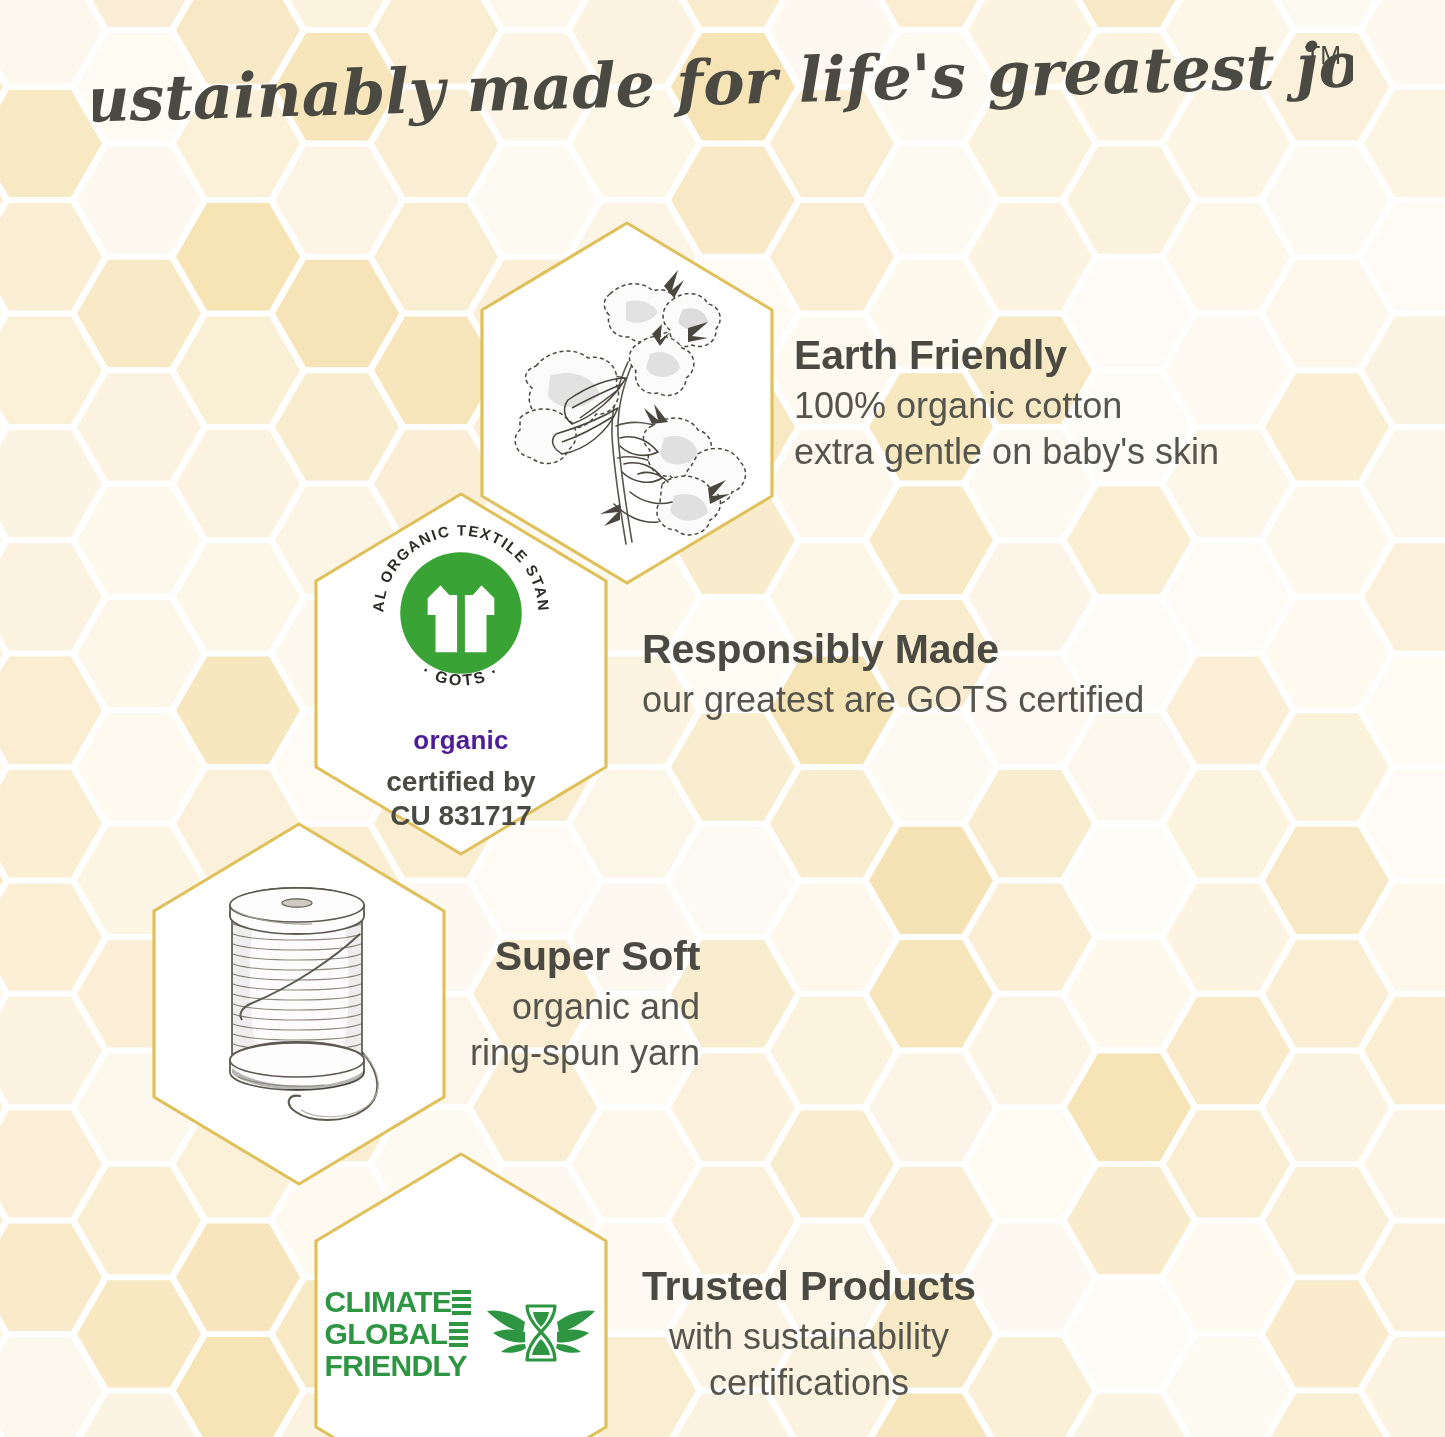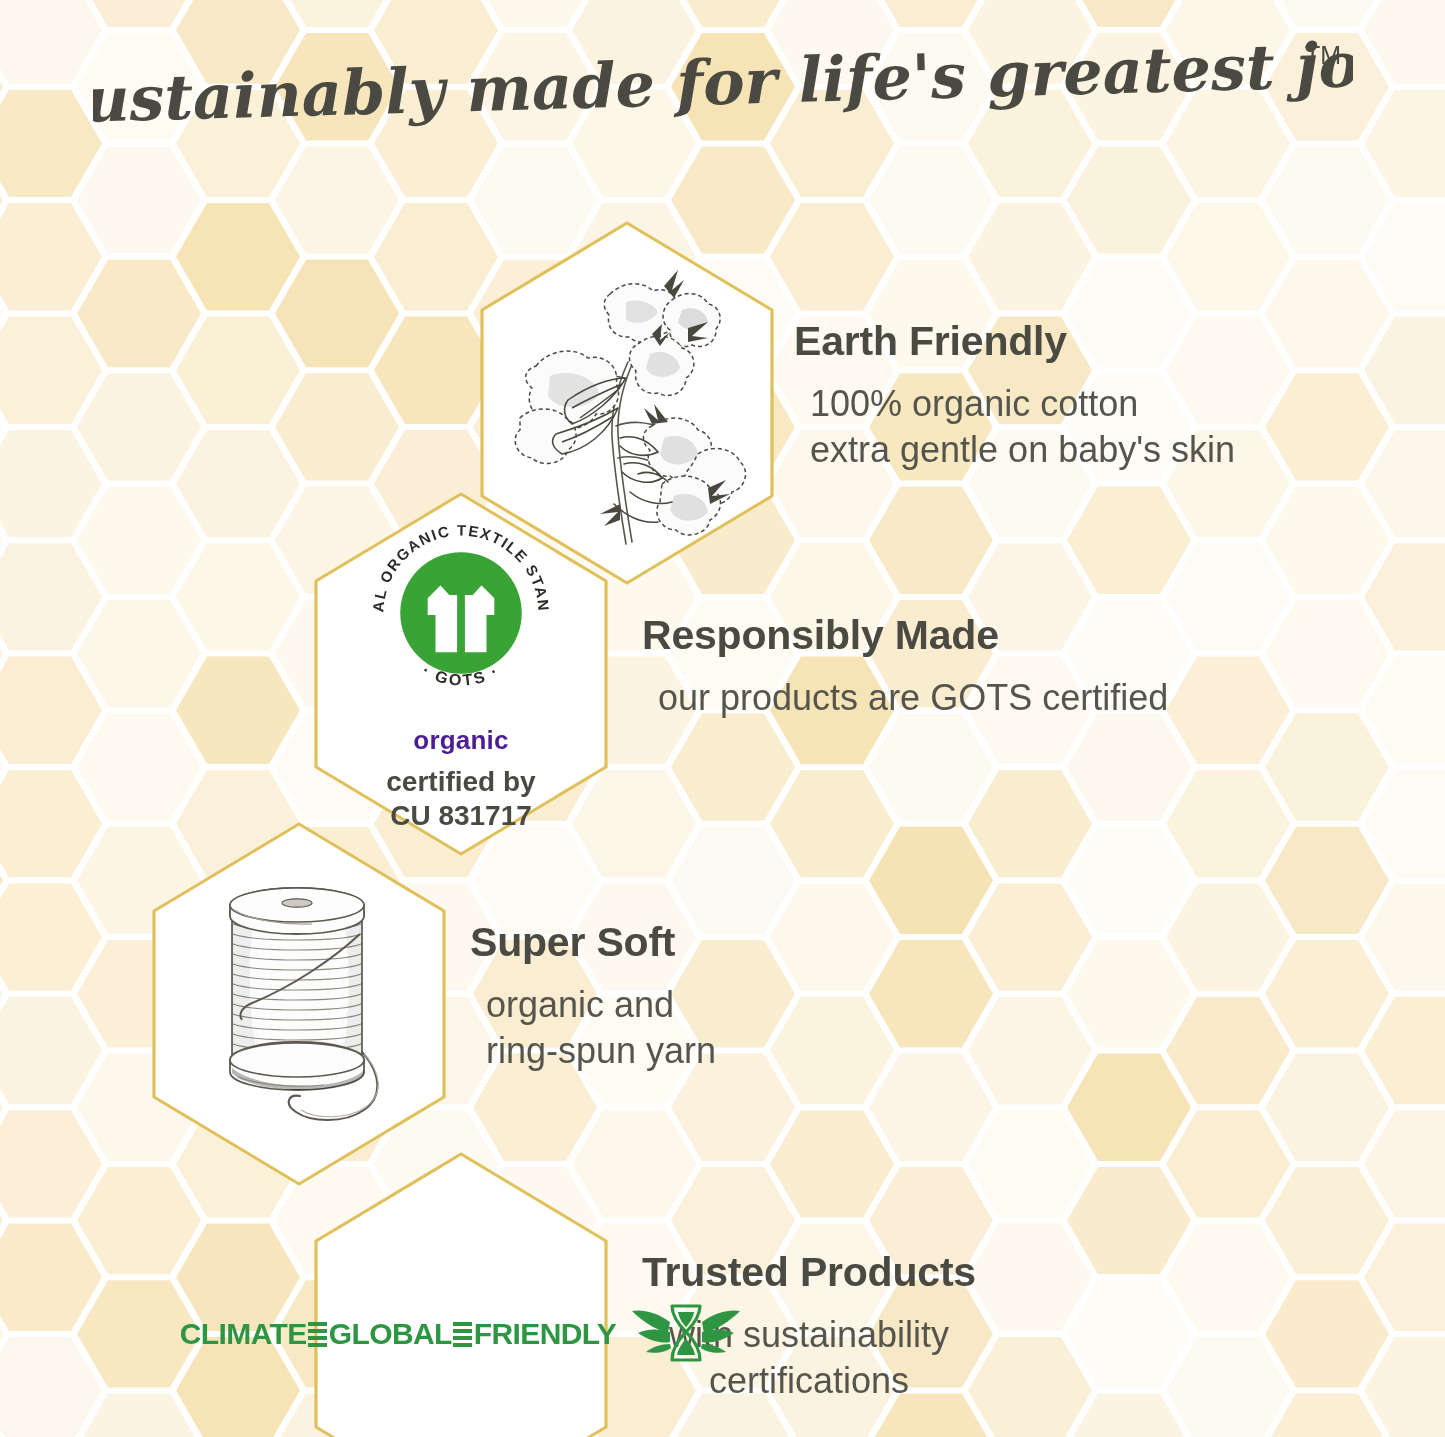--- a/index.html
+++ b/index.html
@@ -65,38 +65,38 @@
     letter-spacing:-0.2px;
     line-height:1.18;
     margin:0 0 4px 0;
     white-space:nowrap;
   }
   .feature-desc{
     font-size:36px;
     font-weight:normal;
     color:#55554d;
     line-height:1.28;
-    margin:16px;
+    margin:0;
     white-space:pre-line;
   }
 
   
   .gots-wrap{display:flex;flex-direction:column;align-items:center;}
   .gots-organic{
     font-size:26px;font-weight:bold;color:#4c1d95;
     margin-top:14px;letter-spacing:0.2px;
   }
   .gots-certline{
     font-size:28px;font-weight:bold;color:#4a4a42;
     line-height:1.22;text-align:center;margin-top:9px;
   }
 
   
   .cpf-wrap{display:flex;align-items:center;gap:14px;}
-  .cpf-words{display:flex;flex-direction:row;gap:2px;}
+  .cpf-words{display:flex;flex-direction:column;gap:2px;}
   .cpf-line{
     display:flex;align-items:center;gap:3px;
   }
   .cpf-line span{
     font-family:"Liberation Sans", sans-serif;
     font-weight:bold;
     font-size:30px;
     letter-spacing:-0.6px;
     color:#2e9643;
     line-height:1;
@@ -591,21 +591,21 @@
 
         <div class="gots-organic">organic</div>
         <div class="gots-certline">certified by</div>
         <div class="gots-certline" style="margin-top:0;">CU 831717</div>
       </div>
     </div>
   </div>
 
   <div class="feature-text" style="padding-left:20px;">
     <h2 class="feature-title">Responsibly Made</h2>
-    <p class="feature-desc">our products are GOTS certified</p>
+    <p class="feature-desc">our greatest are GOTS certified</p>
   </div>
 </div>
 
 <div class="feature-row" style="left:138px;top:818px;">
 
   <div class="hex-card">
     <svg class="hex-outline" viewBox="0 0 322 372">
       <path d="M161 6 L306 93 L306 279 L161 366 L16 279 L16 93 Z" fill="#ffffff" stroke="#e0c05a" stroke-width="3.2" stroke-linejoin="round" vector-effect="non-scaling-stroke"></path>
     </svg>
     <div class="hex-inner">
@@ -649,21 +649,21 @@
         <path d="M48 194 C60 205 90 212 118 212 C148 212 172 205 180 196 L180 200
                  C172 210 148 216 118 216 C88 216 56 209 48 199 Z" fill="#000000" opacity="0.28"></path>
         <path d="M54 203 C74 211 110 214 140 211" fill="none" stroke="#8d887d" stroke-width="1.1"></path>
 
         <path d="M178 178 C196 198 200 222 180 236 C160 250 126 248 112 238 C100 230 104 220 116 222" fill="none" stroke="#5d5950" stroke-width="2.1" stroke-linecap="round"></path>
         <path d="M180 180 C197 199 200 220 182 233 C163 246 131 245 117 236" fill="none" stroke="#b4afa5" stroke-width="1.1"></path>
       </svg>
     </div>
   </div>
 
-  <div class="feature-text" style="padding-left:10px;">
+  <div class="feature-text" style="padding-left:10px;text-align:right;">
     <h2 class="feature-title">Super Soft</h2>
     <p class="feature-desc">organic and
 ring-spun yarn</p>
   </div>
 </div>
 
 <div class="feature-row" style="left:300px;top:1148px;">
 
   <div class="hex-card">
     <svg class="hex-outline" viewBox="0 0 322 372">

